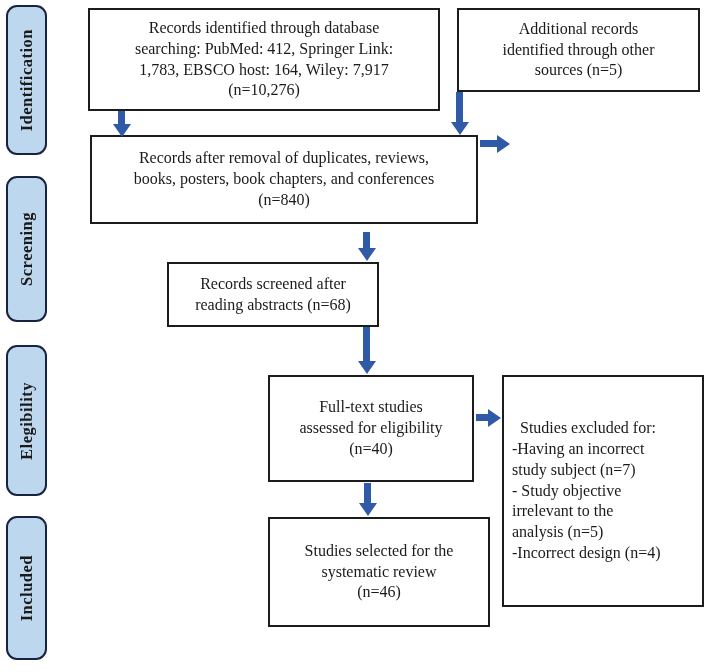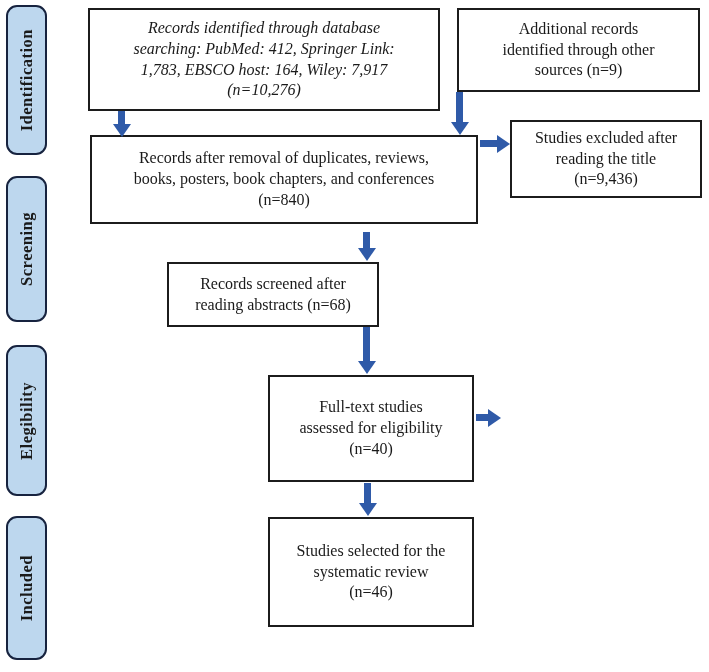--- a/index.html
+++ b/index.html
@@ -78,46 +78,50 @@
   <div class="stage" style="top:176px; height:146px;">
     <span class="vtext">Screening</span>
   </div>
   <div class="stage" style="top:345px; height:151px;">
     <span class="vtext">Elegibility</span>
   </div>
   <div class="stage" style="top:516px; height:144px;">
     <span class="vtext">Included</span>
   </div>
 
-  <div class="box" style="left:88px; top:8px; width:352px; height:103px;font-style:italic;">Records identified through database
+  <div class="box" style="left:88px; top:8px; width:352px; height:103px;">Records identified through database
 searching: PubMed: 412, Springer Link:
 1,783, EBSCO host: 164, Wiley: 7,917
 (n=10,276)</div>
 
   <div class="box" style="left:457px; top:8px; width:243px; height:84px;">Additional records
 identified through other
-sources (n=9)</div>
+sources (n=5)</div>
 
   <div class="box" style="left:90px; top:135px; width:388px; height:89px;">Records after removal of duplicates, reviews,
 books, posters, book chapters, and conferences
 (n=840)</div>
 
-  <div class="box" style="left:510px; top:120px; width:192px; height:78px;">Studies excluded after
-reading the title
-(n=9,436)</div>
 
   <div class="box" style="left:167px; top:262px; width:212px; height:65px;">Records screened after
 reading abstracts (n=68)</div>
 
   <div class="box" style="left:268px; top:375px; width:206px; height:107px;">Full-text studies
 assessed for eligibility
 (n=40)</div>
 
+  <div class="box align-left" style="left:502px; top:375px; width:202px; height:232px;">  Studies excluded for:
+-Having an incorrect
+study subject (n=7)
+- Study objective
+irrelevant to the
+analysis (n=5)
+-Incorrect design (n=4)</div>
 
-  <div class="box" style="left:268px; top:517px; width:206px; height:110px;">Studies selected for the
+  <div class="box" style="left:268px; top:517px; width:222px; height:110px;">Studies selected for the
 systematic review
 (n=46)</div>
 
   <div>
     <div class="shaft" style="left:118px; top:111px; width:7px; height:14px;"></div>
     <div class="head-down" style="left:113px; top:124px;"></div>
   </div>
 
   <div>
     <div class="shaft" style="left:456px; top:92px; width:7px; height:31px;"></div>

